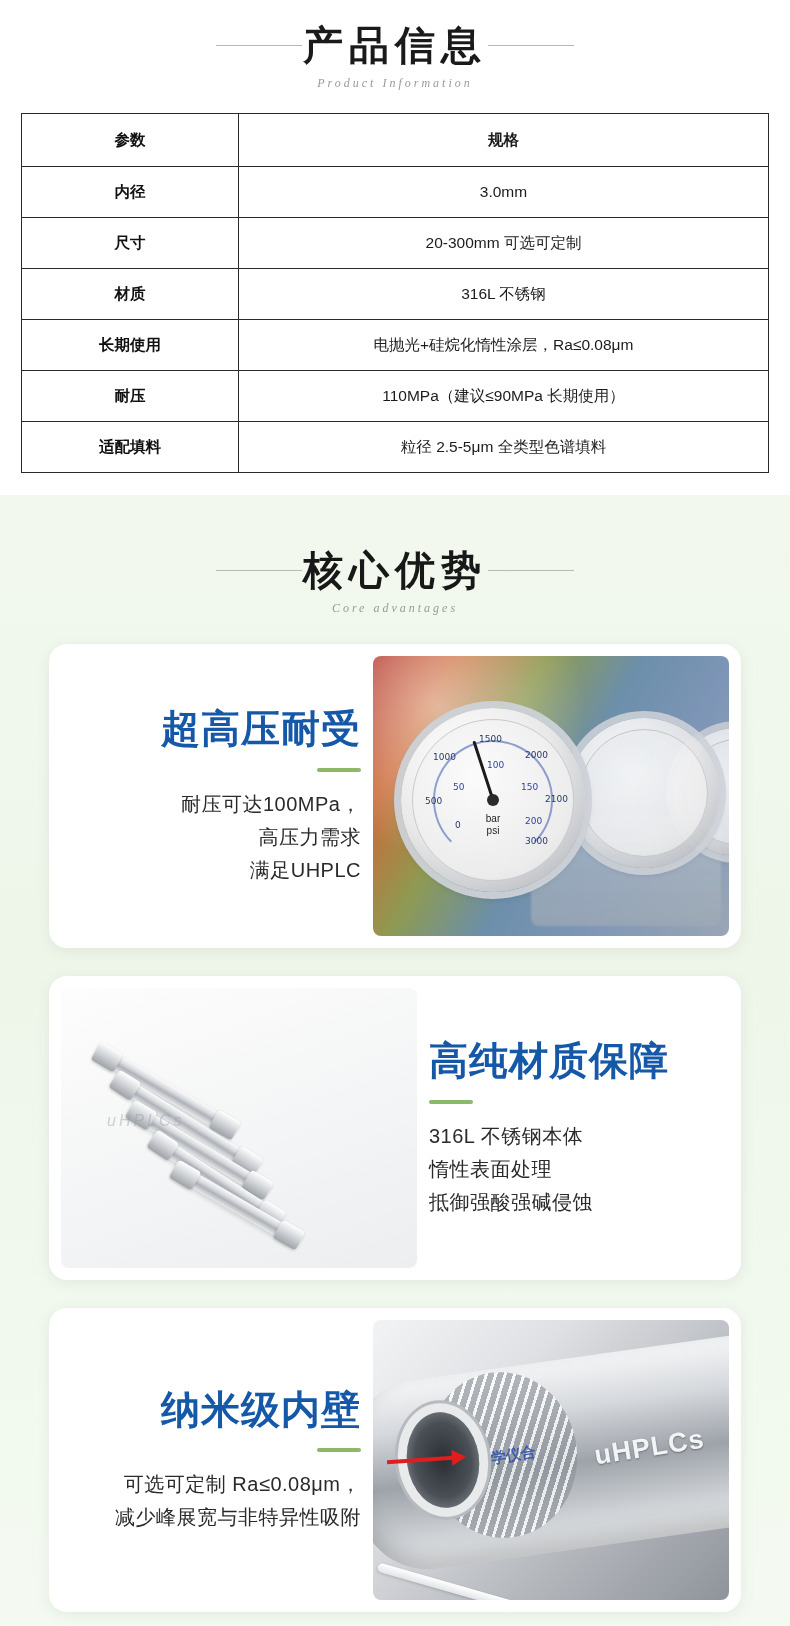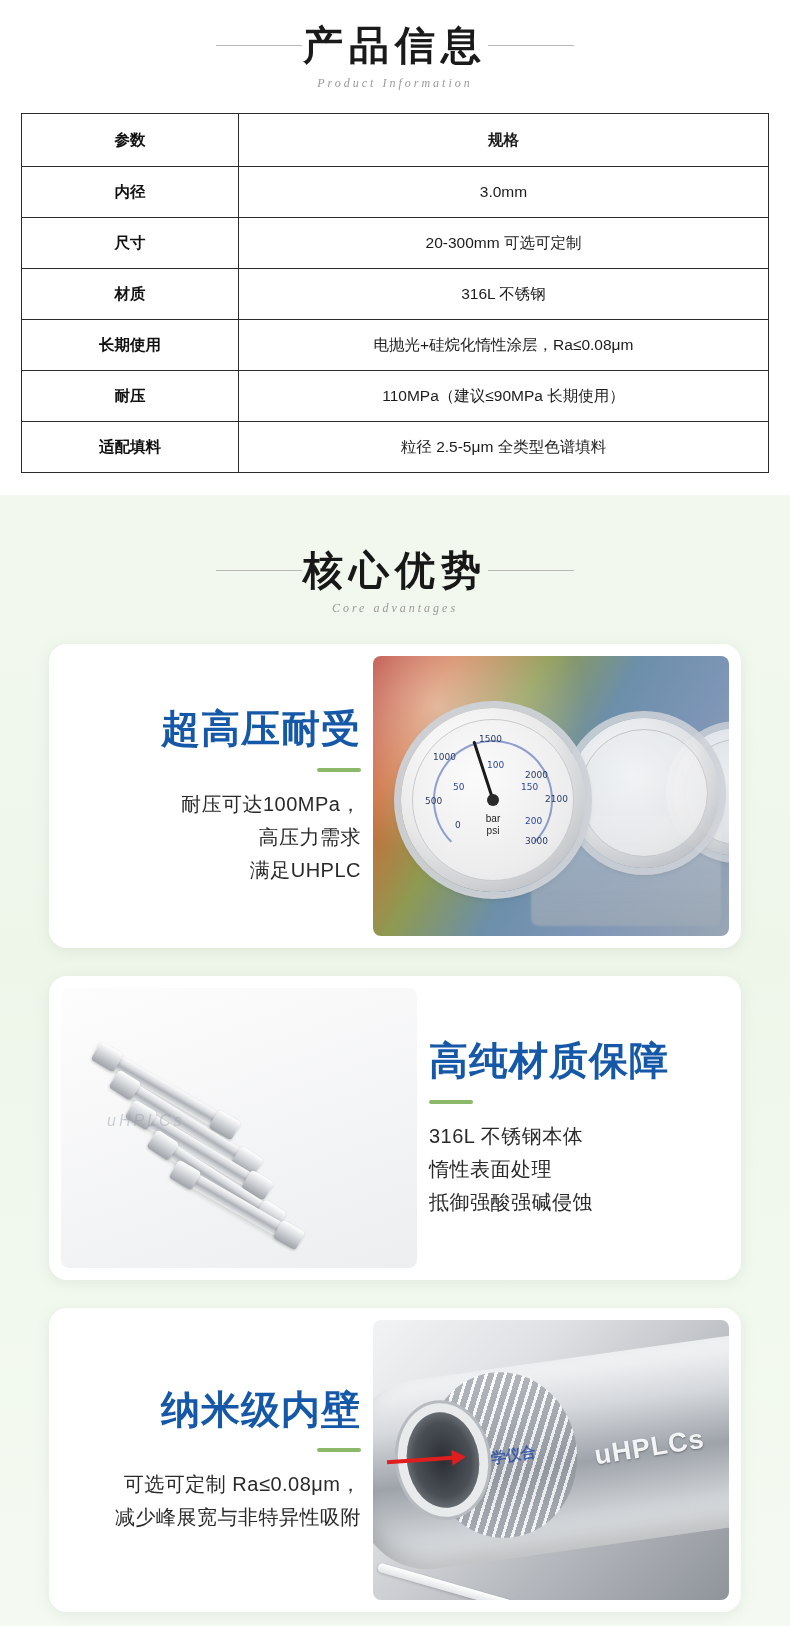--- a/index.html
+++ b/index.html
@@ -404,21 +404,21 @@
               <div class="gauge-face"></div>
             </div>
           <div class="gauge g2">
               <div class="gauge-face"></div>
             </div>
 
           <div class="gauge g-main">
             <div class="gauge-face">
               <div class="gauge-blue-arc"></div>
               <span class="gauge-txt" style="left:66px; top:14px;">1500</span>
-              <span class="gauge-txt" style="left:112px; top:30px;margin-top:20px;">2000</span>
+              <span class="gauge-txt" style="left:112px; top:30px;">2000</span>
               <span class="gauge-txt" style="left:132px; top:74px;">2100</span>
               <span class="gauge-txt" style="left:112px; top:116px;">3000</span>
               <span class="gauge-txt" style="left:20px; top:32px;">1000</span>
               <span class="gauge-txt" style="left:12px; top:76px;">500</span>
               <span class="gauge-txt" style="left:74px; top:40px; color:#2c46a0;">100</span>
               <span class="gauge-txt" style="left:40px; top:62px; color:#2c46a0;">50</span>
               <span class="gauge-txt" style="left:108px; top:62px; color:#2c46a0;">150</span>
               <span class="gauge-txt" style="left:112px; top:96px; color:#2c46a0;">200</span>
               <span class="gauge-txt" style="left:42px; top:100px;">0</span>
               <div class="bar-blk">

